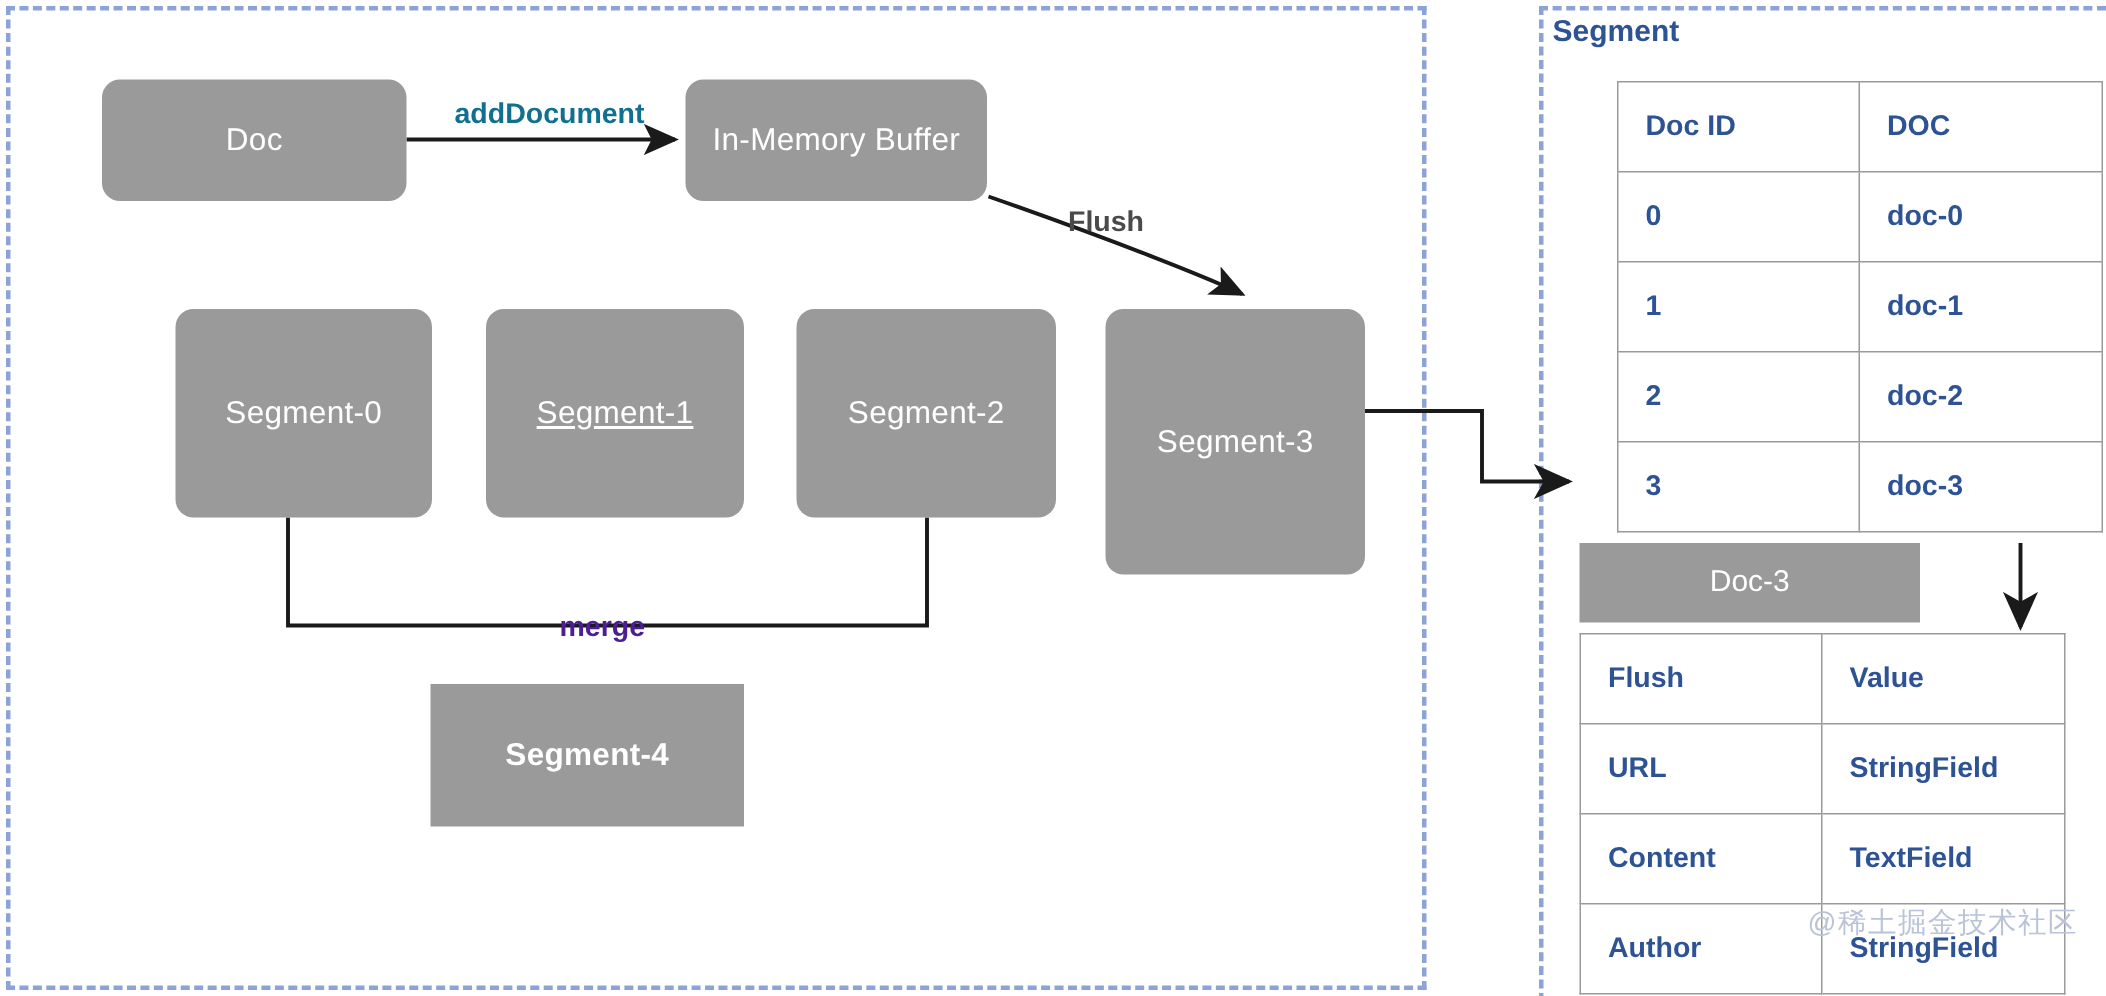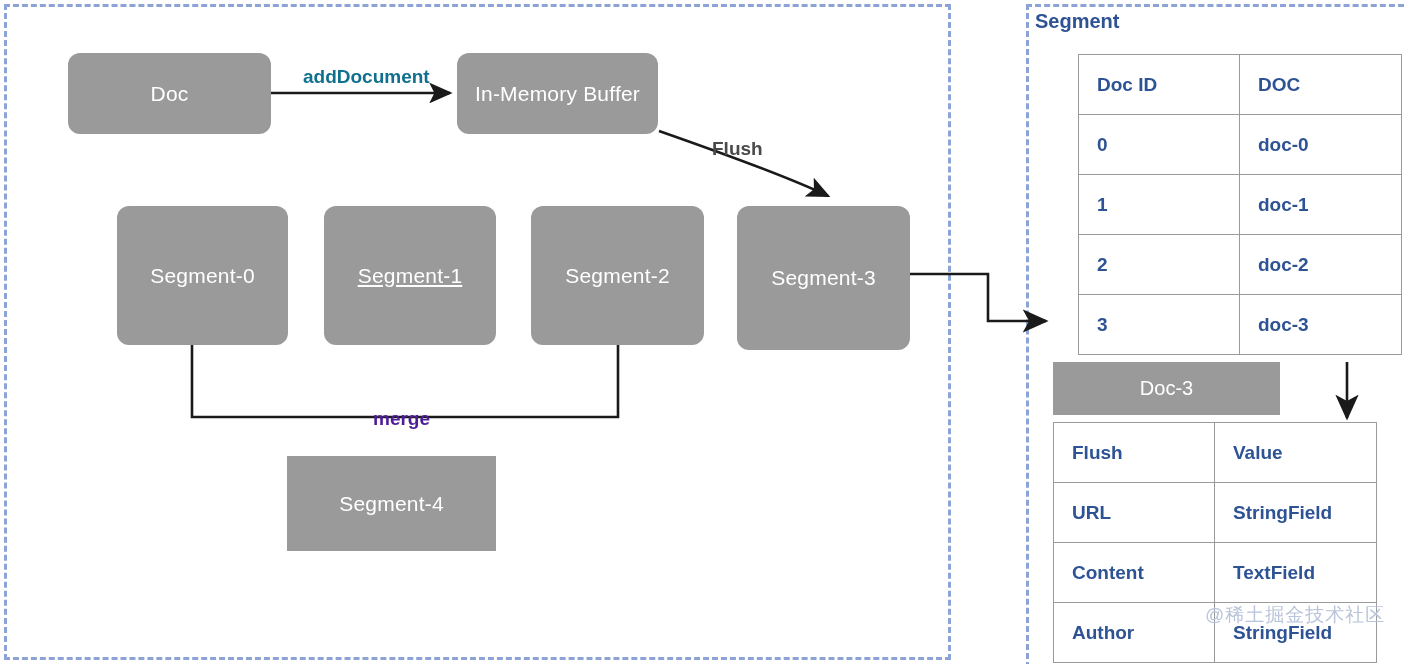--- a/index.html
+++ b/index.html
@@ -48,28 +48,28 @@
     border-radius: 12px;
     display: flex;
     align-items: center;
     justify-content: center;
     color: #ffffff;
     font-size: 21px;
     font-weight: 400;
     letter-spacing: 0.2px;
     box-sizing: border-box;
   }
-  .node.sharp { border-radius: 0; }
+  .node.sharp { border-radius: 0; font-weight: bold; }
 
   #node-doc            { left: 68px;  top: 53px;  width: 203px; height: 81px; }
   #node-buffer         { left: 457px; top: 53px;  width: 201px; height: 81px; }
   #node-segment-0      { left: 117px; top: 206px; width: 171px; height: 139px; justify-content: center; }
   #node-segment-1      { left: 324px; top: 206px; width: 172px; height: 139px; text-decoration: underline; }
   #node-segment-2      { left: 531px; top: 206px; width: 173px; height: 139px; }
-  #node-segment-3      { left: 737px; top: 206px; width: 173px; height: 144px; }
+  #node-segment-3      { left: 737px; top: 206px; width: 173px; height: 177px; }
   #node-segment-4      { left: 287px; top: 456px; width: 209px; height: 95px; }
 
   
   .edge-label {
     position: absolute;
     font-size: 19px;
     font-weight: bold;
     white-space: nowrap;
     text-align: center;
   }

